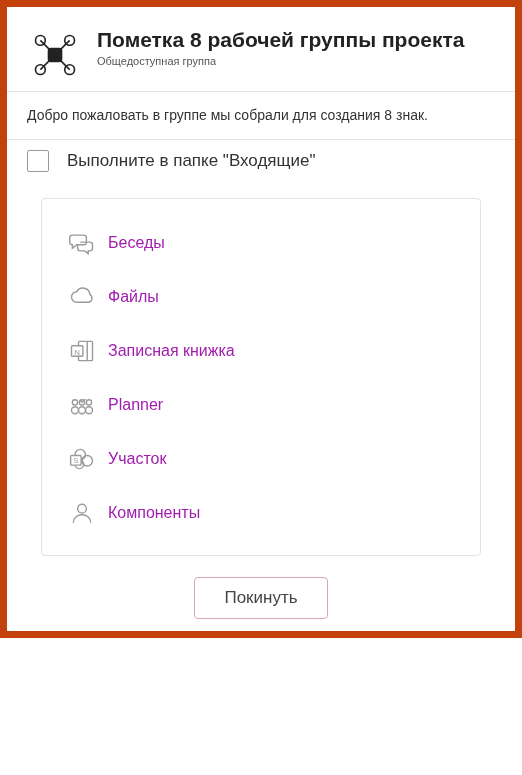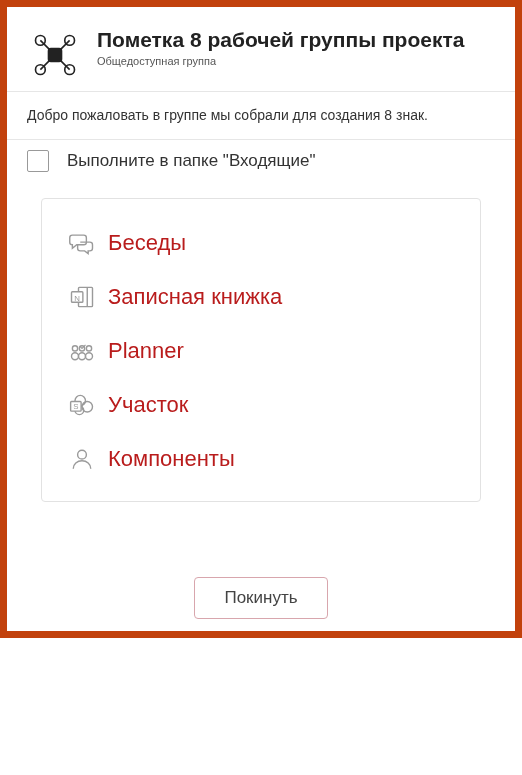--- a/index.html
+++ b/index.html
@@ -90,22 +90,22 @@
     .nav-item:last-child { margin-bottom: 0; align-items: center; }
     .nav-icon {
       width: 40px;
       flex: 0 0 40px;
       display: flex;
       justify-content: center;
       color: #9a9a9a;
     }
     .nav-icon svg { width: 28px; height: 28px; }
     .nav-label {
-      font-size: 22px;
-      color: #b91c1c;
+      font-size: 16px;
+      color: #a21caf;
       margin-left: 6px;
     }
     .footer {
       position: absolute;
       bottom: 12px;
       left: 0;
       right: 0;
       display: flex;
       justify-content: center;
     }
@@ -163,20 +163,28 @@
     <div class="nav-item">
       <span class="nav-icon">
         <svg viewBox="0 0 32 32" fill="none" stroke="currentColor" stroke-width="1.6">
           <path d="M5 7 h13 a3 3 0 0 1 3 3 v5 a3 3 0 0 1 -3 3 h-8 l-5 4 v-4 a3 3 0 0 1 -3 -3 v-5 a3 3 0 0 1 3 -3 z"></path>
           <path d="M14 15 h11 a3 3 0 0 1 3 3 v4 a3 3 0 0 1 -3 3 h-2 v3 l-4 -3 h-5 a3 3 0 0 1 -3 -3 v-4"></path>
         </svg>
       </span>
       <span class="nav-label">Беседы</span>
     </div>
 
+    <div class="nav-item">
+      <span class="nav-icon">
+        <svg viewBox="0 0 32 32" fill="none" stroke="currentColor" stroke-width="1.6">
+          <path d="M10 22 a6 6 0 0 1 0-12 a8 8 0 0 1 15 3 a5 5 0 0 1 -1 9 z"></path>
+        </svg>
+      </span>
+      <span class="nav-label">Файлы</span>
+    </div>
 
 
     <div class="nav-item">
       <span class="nav-icon">
         <svg viewBox="0 0 32 32" fill="none" stroke="currentColor" stroke-width="1.6">
           <rect x="12" y="5" width="16" height="22" rx="1"></rect>
           <line x1="22" y1="5" x2="22" y2="27"></line>
           <rect x="4" y="10" width="13" height="12" rx="1" fill="#fff"></rect>
           <text x="10.5" y="20" text-anchor="middle" font-size="9" fill="currentColor" stroke="none" font-family="Arial">N</text>
         </svg>

